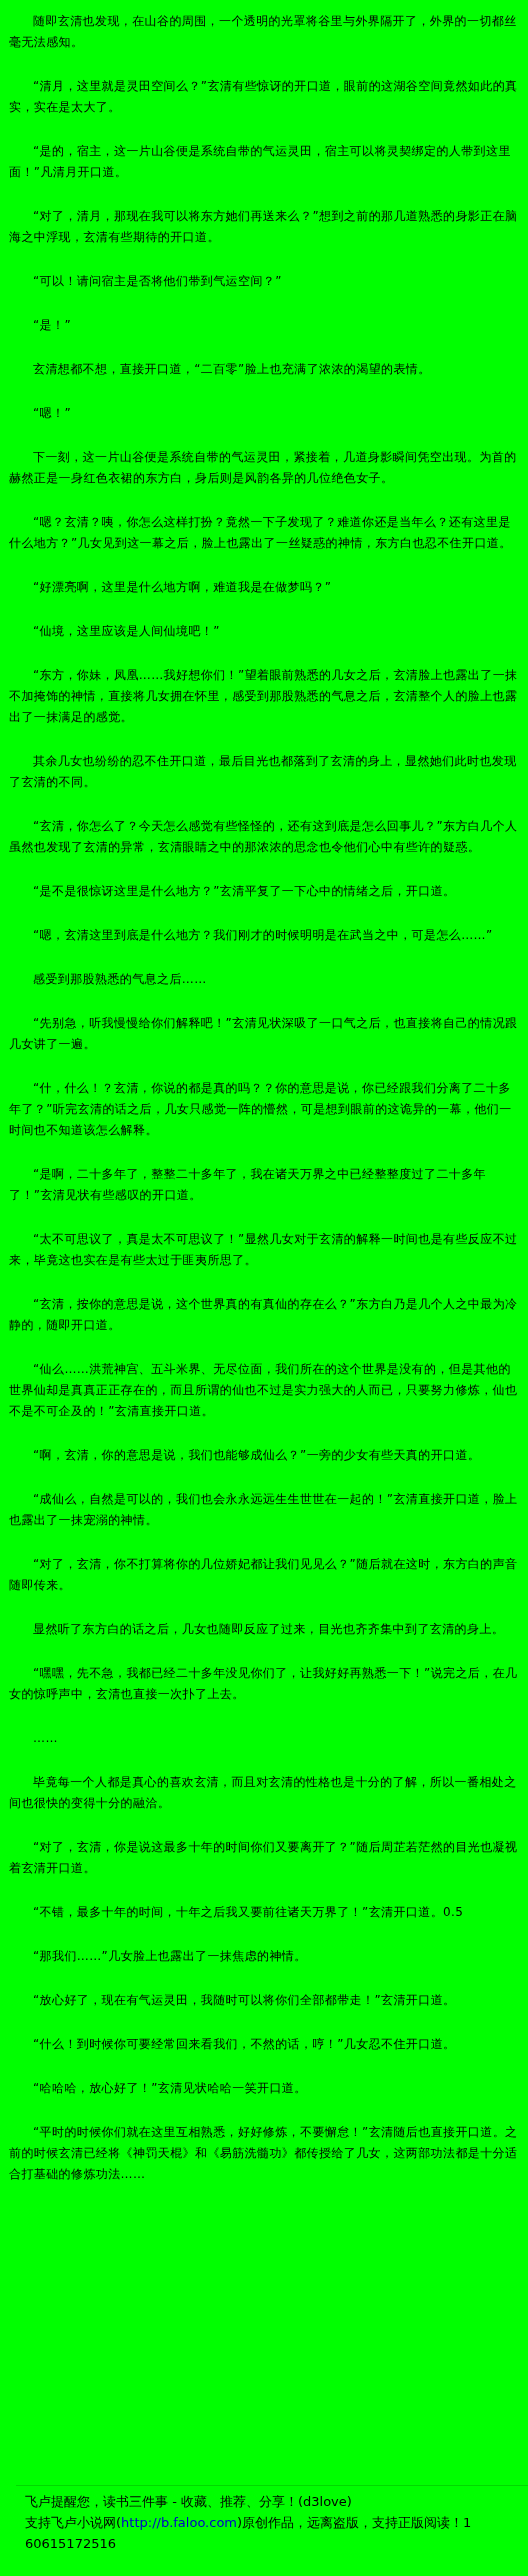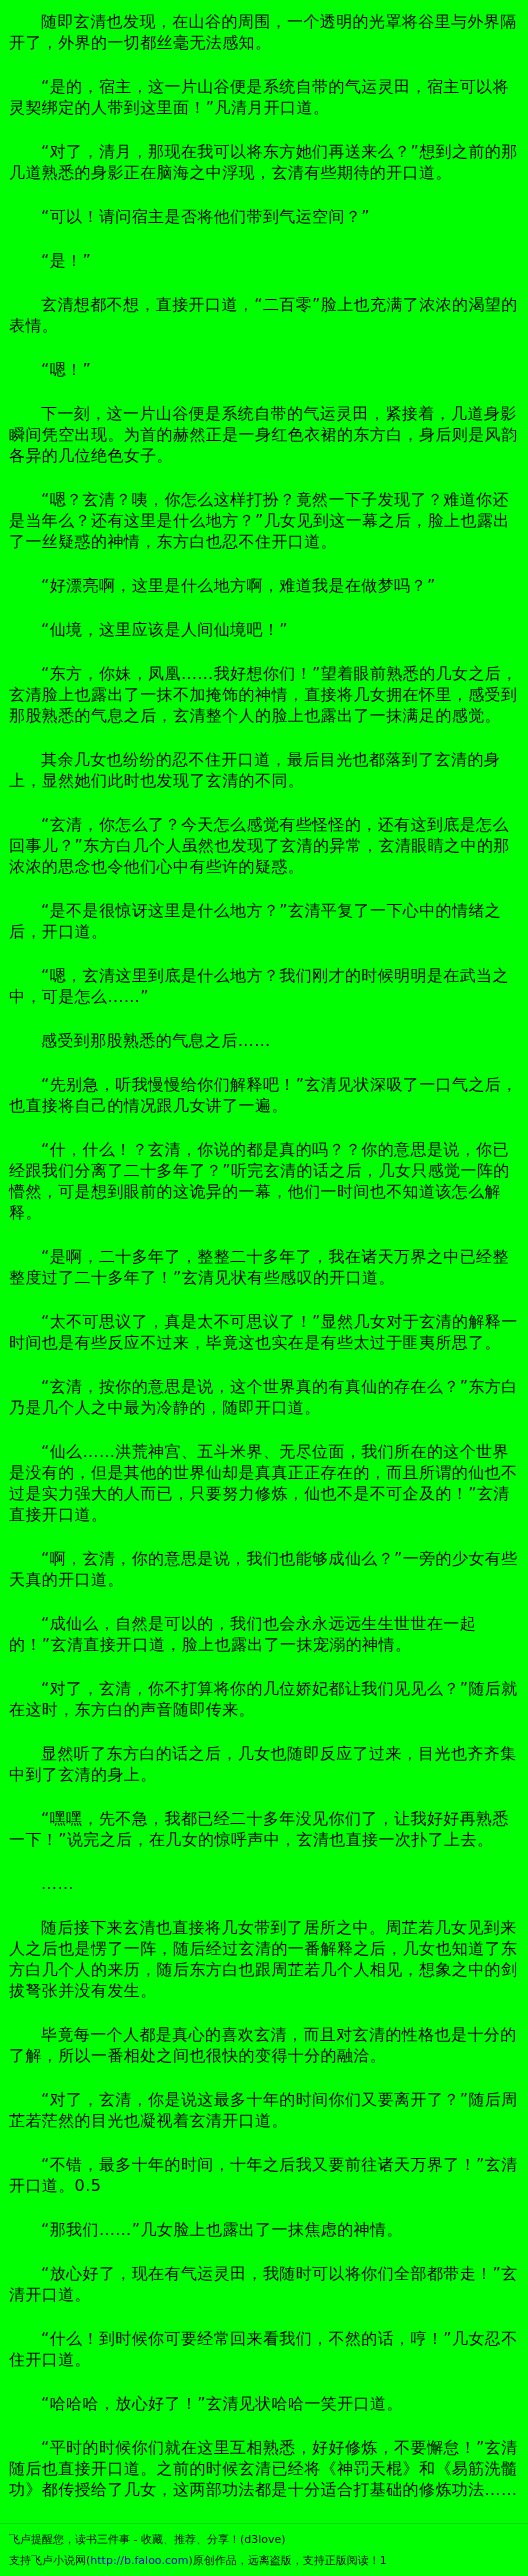--- a/index.html
+++ b/index.html
@@ -15,47 +15,49 @@
     display: flex;
     flex-direction: column;
     overflow: hidden;
     box-sizing: border-box;
   }
   .reader {
     flex: 1;
     padding: 10.6px 9px 0 9px;
   }
   .para {
-    font-size: 16px;
+    font-size: 12px;
     line-height: 21px;
     margin: 0 0 23px 0;
     text-indent: 2em;
     word-break: break-all;
     letter-spacing: 0.4px;
   }
   .page-footer {
     padding: 4.5px 9px 19.6px 9px;
-    font-size: 11px;
+    font-size: 13px;
     line-height: 18px;
     border-top: 0.8px solid rgba(0,0,0,0.15);
+    margin-left: 16px;
   }
   .footer-line {
     margin: 3px 0;
     word-break: break-all;
   }
   .faloo-link {
     color: #0000cc;
     cursor: pointer;
   }
 </style>
 </head>
 <body>
 
 <div class="reader">
   <p class="para">随即玄清也发现，在山谷的周围，一个透明的光罩将谷里与外界隔开了，外界的一切都丝毫无法感知。</p>
+  <p class="para">“清月，这里就是灵田空间么？”玄清有些惊讶的开口道，眼前的这湖谷空间竟然如此的真实，实在是太大了。</p>
   <p class="para">“是的，宿主，这一片山谷便是系统自带的气运灵田，宿主可以将灵契绑定的人带到这里面！”凡清月开口道。</p>
   <p class="para">“对了，清月，那现在我可以将东方她们再送来么？”想到之前的那几道熟悉的身影正在脑海之中浮现，玄清有些期待的开口道。</p>
   <p class="para">“可以！请问宿主是否将他们带到气运空间？”</p>
   <p class="para">“是！”</p>
   <p class="para">玄清想都不想，直接开口道，“二百零”脸上也充满了浓浓的渴望的表情。</p>
   <p class="para">“嗯！”</p>
   <p class="para">下一刻，这一片山谷便是系统自带的气运灵田，紧接着，几道身影瞬间凭空出现。为首的赫然正是一身红色衣裙的东方白，身后则是风韵各异的几位绝色女子。</p>
   <p class="para">“嗯？玄清？咦，你怎么这样打扮？竟然一下子发现了？难道你还是当年么？还有这里是什么地方？”几女见到这一幕之后，脸上也露出了一丝疑惑的神情，东方白也忍不住开口道。</p>
   <p class="para">“好漂亮啊，这里是什么地方啊，难道我是在做梦吗？”</p>
   <p class="para">“仙境，这里应该是人间仙境吧！”</p>
@@ -70,21 +72,20 @@
   <p class="para">“是啊，二十多年了，整整二十多年了，我在诸天万界之中已经整整度过了二十多年了！”玄清见状有些感叹的开口道。</p>
   <p class="para">“太不可思议了，真是太不可思议了！”显然几女对于玄清的解释一时间也是有些反应不过来，毕竟这也实在是有些太过于匪夷所思了。</p>
   <p class="para">“玄清，按你的意思是说，这个世界真的有真仙的存在么？”东方白乃是几个人之中最为冷静的，随即开口道。</p>
   <p class="para">“仙么……洪荒神宫、五斗米界、无尽位面，我们所在的这个世界是没有的，但是其他的世界仙却是真真正正存在的，而且所谓的仙也不过是实力强大的人而已，只要努力修炼，仙也不是不可企及的！”玄清直接开口道。</p>
   <p class="para">“啊，玄清，你的意思是说，我们也能够成仙么？”一旁的少女有些天真的开口道。</p>
   <p class="para">“成仙么，自然是可以的，我们也会永永远远生生世世在一起的！”玄清直接开口道，脸上也露出了一抹宠溺的神情。</p>
   <p class="para">“对了，玄清，你不打算将你的几位娇妃都让我们见见么？”随后就在这时，东方白的声音随即传来。</p>
   <p class="para">显然听了东方白的话之后，几女也随即反应了过来，目光也齐齐集中到了玄清的身上。</p>
   <p class="para">“嘿嘿，先不急，我都已经二十多年没见你们了，让我好好再熟悉一下！”说完之后，在几女的惊呼声中，玄清也直接一次扑了上去。</p>
   <p class="para">……</p>
-  <p class="para">随后接下来玄清也直接将几女带到了居所之中。周芷若几女见到来人之后也是愣了一阵，随后经过玄清的一番解释之后，几女也知道了东方白几个人的来历，随后东方白也跟周芷若几个人相见，想象之中的剑拔弩张并没有发生。</p>
   <p class="para">毕竟每一个人都是真心的喜欢玄清，而且对玄清的性格也是十分的了解，所以一番相处之间也很快的变得十分的融洽。</p>
   <p class="para">“对了，玄清，你是说这最多十年的时间你们又要离开了？”随后周芷若茫然的目光也凝视着玄清开口道。</p>
   <p class="para">“不错，最多十年的时间，十年之后我又要前往诸天万界了！”玄清开口道。0.5</p>
   <p class="para">“那我们……”几女脸上也露出了一抹焦虑的神情。</p>
   <p class="para">“放心好了，现在有气运灵田，我随时可以将你们全部都带走！”玄清开口道。</p>
   <p class="para">“什么！到时候你可要经常回来看我们，不然的话，哼！”几女忍不住开口道。</p>
   <p class="para">“哈哈哈，放心好了！”玄清见状哈哈一笑开口道。</p>
   <p class="para">“平时的时候你们就在这里互相熟悉，好好修炼，不要懈怠！”玄清随后也直接开口道。之前的时候玄清已经将《神罚天棍》和《易筋洗髓功》都传授给了几女，这两部功法都是十分适合打基础的修炼功法……</p>
 </div>
 

